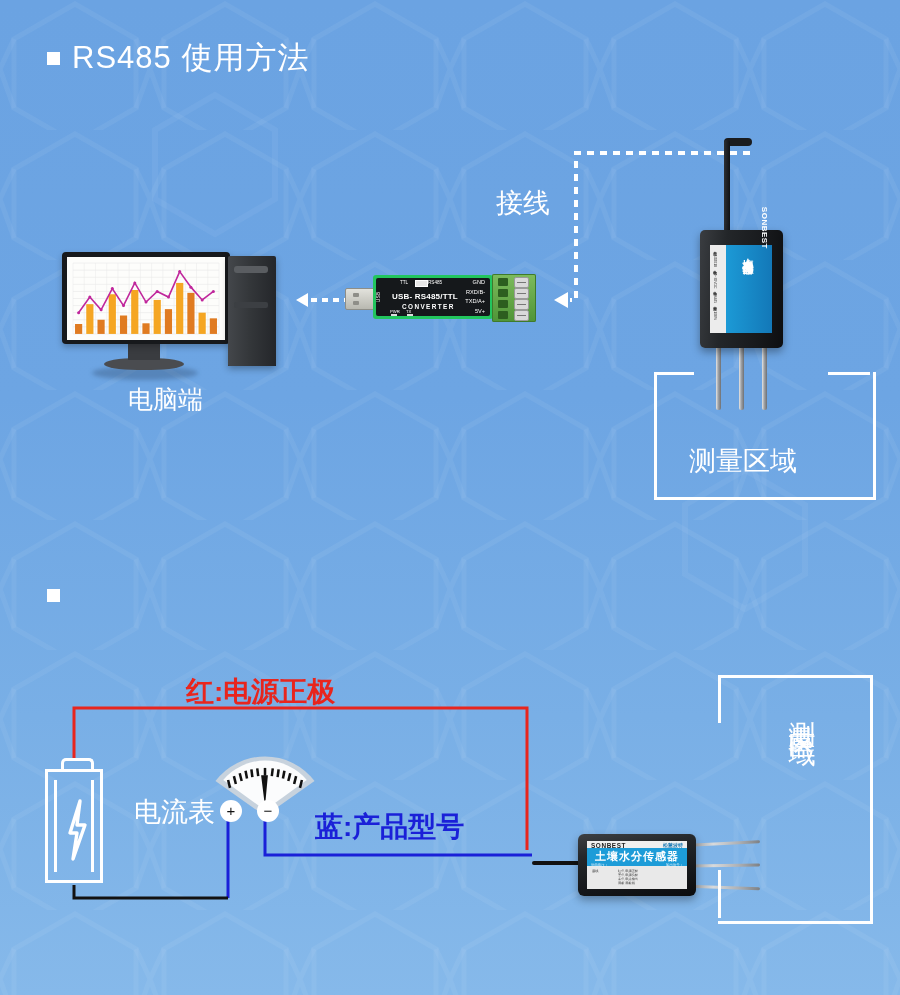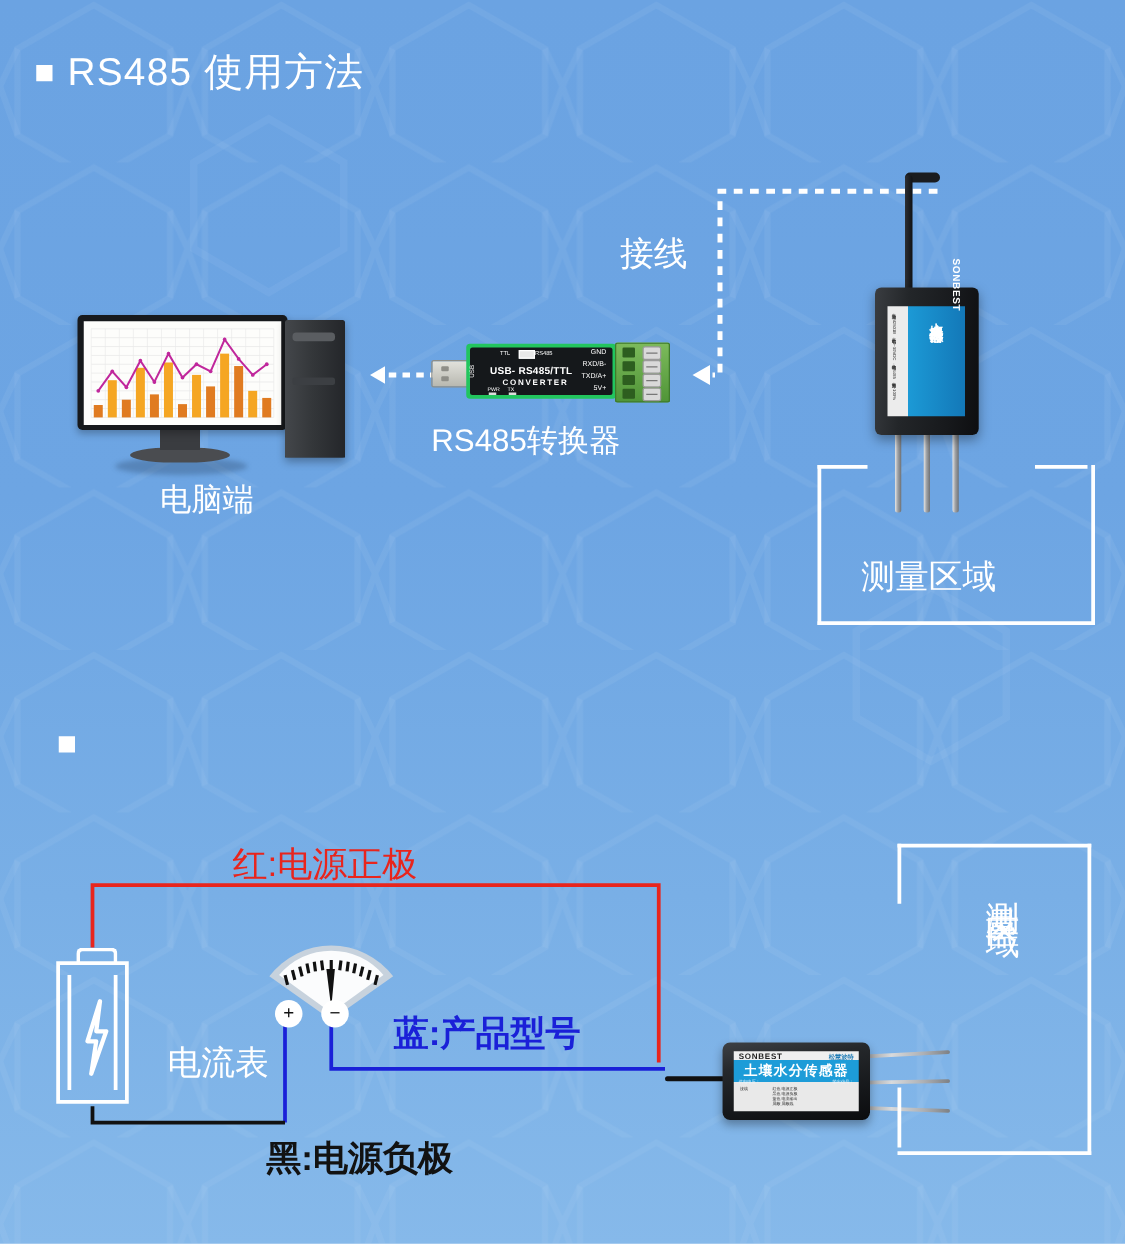--- a/index.html
+++ b/index.html
@@ -116,21 +116,21 @@
         <path d="M0 69 L14 39 M136 39 L150 69 M0 69 L14 108 M136 108 L150 69" fill="none" stroke="#ffffff" stroke-opacity="0.10" stroke-width="5"></path>
       </pattern>
     </defs>
     <rect x="0" y="0" width="900" height="995" fill="url(#hx)"></rect>
     <g fill="none" stroke="#ffffff" stroke-opacity="0.09" stroke-width="6">
       <path d="M215 95 L275 130 L275 199 L215 234 L155 199 L155 130 Z"></path>
       <path d="M745 470 L805 505 L805 574 L745 609 L685 574 L685 505 Z"></path>
     </g>
   </svg>
 
-  <div class="sec-title" style="left:29px;top:37px;">
+  <div class="sec-title" style="left:47px;top:37px;">
     <span class="bullet"></span><span>RS485 使用方法</span>
   </div>
 
   <div class="mon-shadow"></div>
   <div class="mon-foot"></div>
   <div class="mon-neck"></div>
   <div class="monitor">
     <div class="screen">
       <svg id="mon-chart" viewBox="0 0 158 82" preserveAspectRatio="none" style="width:100%;height:100%;">
           <line x1="6" y1="6" x2="152" y2="6" stroke="#e3e3e3" stroke-width="0.5"></line>
@@ -223,21 +223,20 @@
       <span class="hole" style="top:4px;"></span>
       <span class="hole" style="top:15px;"></span>
       <span class="hole" style="top:26px;"></span>
       <span class="hole" style="top:37px;"></span>
       <span class="scr" style="top:3px;"></span>
       <span class="scr" style="top:14px;"></span>
       <span class="scr" style="top:25px;"></span>
       <span class="scr" style="top:36px;"></span>
     </div>
   </div>
-  <div class="cap" style="left:345px;top:336px;font-size:25px;">RS485转换器</div>
 
   <svg style="position:absolute;left:540px;top:145px;width:220px;height:170px;" viewBox="0 0 220 170">
     <polyline points="210,8 36,8 36,155 30,155" fill="none" stroke="#fff" stroke-width="4" stroke-dasharray="7 6"></polyline>
     <polygon points="14,155 28,147 28,163" fill="#fff"></polygon>
   </svg>
   <div class="cap" style="left:496px;top:185px;font-size:27px;">接线</div>
 
   <div class="vs-cable2"></div>
   <div class="vs-cable"></div>
   <div class="vs-probe" style="left:716px;"></div>
@@ -271,23 +270,22 @@
 
     <polyline points="265,165 265,215 532,215" fill="none" stroke="#1a20d8" stroke-width="3"></polyline>
 
     <polyline points="228,165 228,258" fill="none" stroke="#1a20d8" stroke-width="3"></polyline>
 
     <polyline points="74,245 74,258 228,258" fill="none" stroke="#121212" stroke-width="3"></polyline>
 
     <polyline points="265,215 265,258 390,258" fill="none" stroke="#121212" stroke-width="0"></polyline>
   </svg>
 
-  <div class="cap" style="left:186px;top:673px;font-size:28px;color:#e8251d;font-weight:normal;">红:电源正极</div>
+  <div class="cap" style="left:186px;top:673px;font-size:28px;color:#e8251d;font-weight:bold;">红:电源正极</div>
   <div class="cap" style="left:315px;top:808px;font-size:28px;color:#1a20d8;font-weight:bold;">蓝:产品型号</div>
-  <div class="cap" style="left:213px;top:908px;font-size:28px;color:#121212;font-weight:bold;">黑:电源负极</div>
 
   <div class="battery">
     <div class="bat-cap"></div>
     <div class="bat-body">
       <svg class="bolt" viewBox="0 0 24 62">
         <path d="M15 2 L5 34 L12 34 L8 60 L20 26 L12 26 Z" fill="none" stroke="#fff" stroke-width="3.4" stroke-linejoin="round"></path>
       </svg>
     </div>
   </div>
 
@@ -308,21 +306,21 @@
           <line x1="75" y1="23.5" x2="73.5" y2="31.5"></line>
         <line x1="81" y1="26" x2="79" y2="34"></line>
           <line x1="87" y1="29" x2="85" y2="37"></line>
         <line x1="93" y1="33" x2="91" y2="41"></line>
       </g>
       <path d="M55 60 L51 28 L58 28 Z" fill="#111"></path>
     </svg>
     <div style="position:absolute;left:10px;top:52px;width:22px;height:22px;border-radius:50%;background:#fff;color:#111;font-size:15px;line-height:22px;text-align:center;">+</div>
     <div style="position:absolute;left:47px;top:52px;width:22px;height:22px;border-radius:50%;background:#fff;color:#111;font-size:15px;line-height:22px;text-align:center;">−</div>
   </div>
-  <div class="cap" style="left:134px;top:832px;font-size:27px;">电流表</div>
+  <div class="cap" style="left:134px;top:794px;font-size:27px;">电流表</div>
 
   <div class="hs-wrap">
     <div class="hs-cable"></div>
     <div class="hs-probe" style="left:140px;top:14px;width:72px;transform:rotate(-3deg);"></div>
     <div class="hs-probe" style="left:140px;top:36px;width:72px;transform:rotate(-1deg);"></div>
     <div class="hs-probe" style="left:140px;top:58px;width:72px;transform:rotate(2deg);"></div>
     <div class="hs-body">
       <div class="hs-lbl">
         <span class="hs-brand">SONBEST</span>
         <span class="hs-brand2">松慧波特</span>

